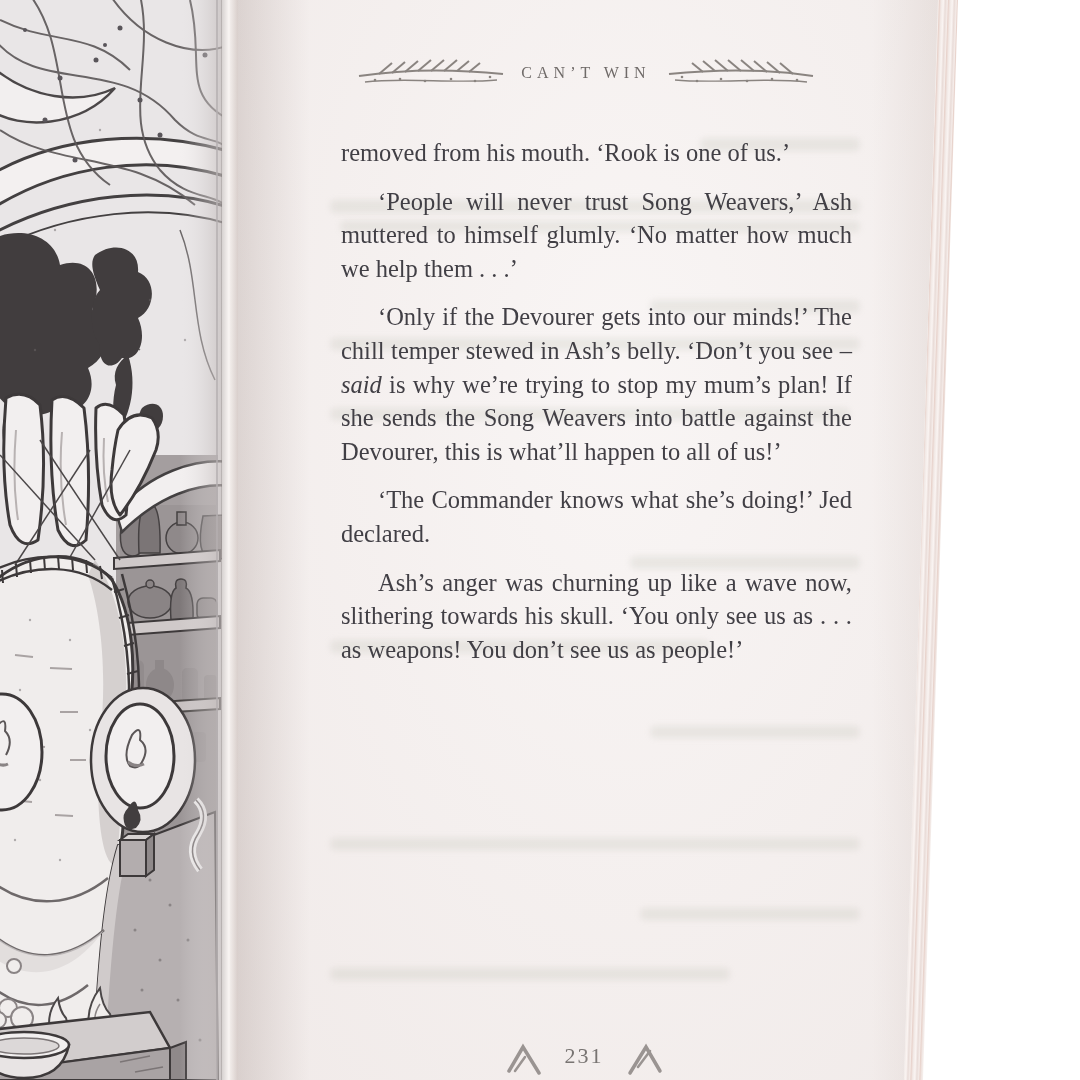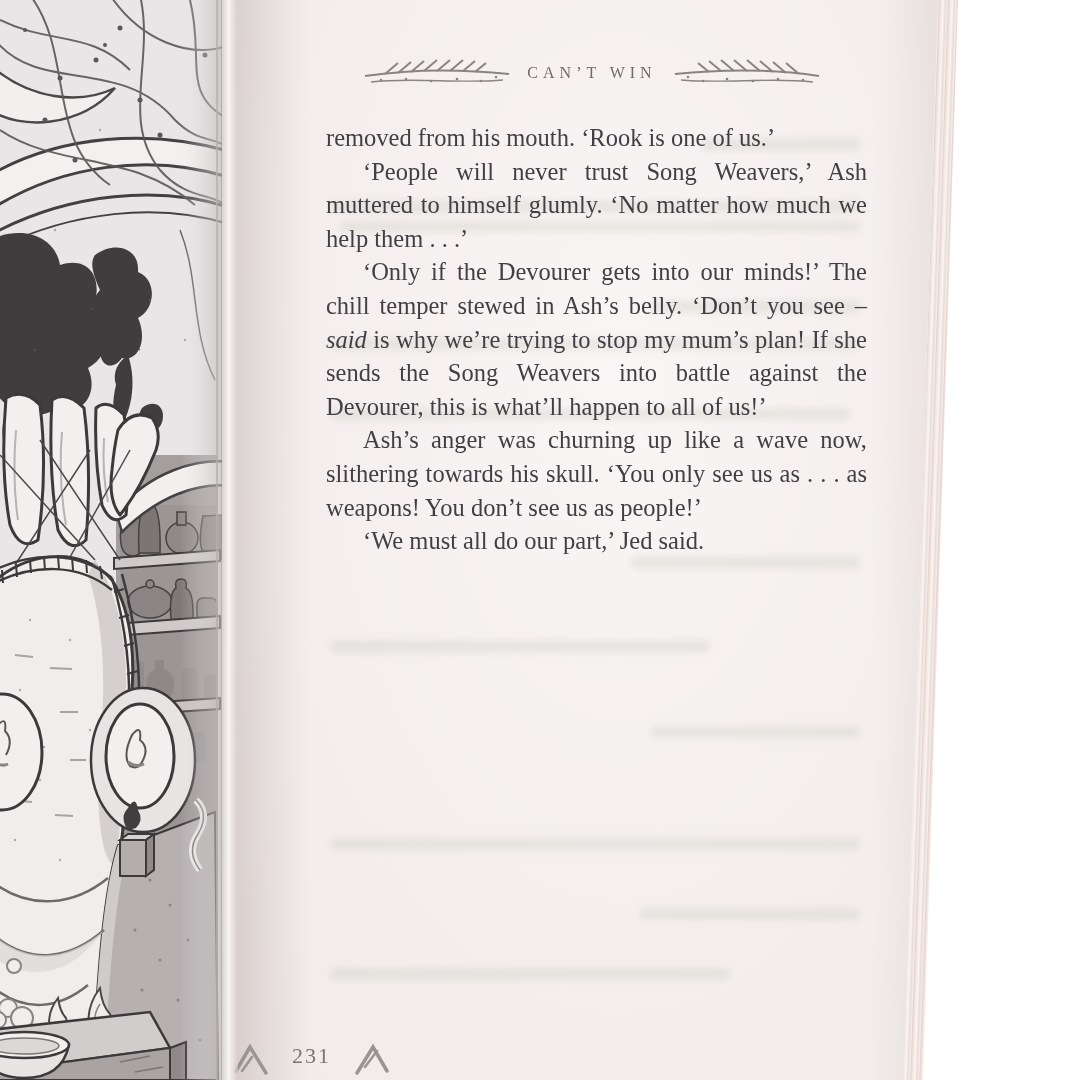--- a/index.html
+++ b/index.html
@@ -24,40 +24,40 @@
     background:linear-gradient(to left, rgba(205,190,184,0.35), rgba(205,190,184,0));}
   .right-page .sheen{position:absolute;inset:0;
     background:radial-gradient(ellipse at 55% 35%, rgba(255,255,255,0.30), rgba(212,200,196,0.14) 90%);}
 
   .edge-stack{position:absolute;left:230px;top:0;width:732px;height:1080px;z-index:2;
     clip-path:polygon(708px 0, 728px 0, 693px 1080px, 674px 1080px);
     background:repeating-linear-gradient(92deg,
       #f2eae7 0px, #faf4f2 2px, #e9dcd8 4px, #f5ece9 6px, #e8d3cc 7px, #f3ebe8 9px);}
 
   
-  .running-head{position:absolute;left:8px;top:56px;width:708px;display:flex;
+  .running-head{position:absolute;left:2px;top:56px;width:708px;display:flex;
     align-items:center;justify-content:center;gap:14px;}
   .running-head .title{font-size:16px;letter-spacing:5px;color:#6f6a68;white-space:nowrap;}
   .flourish{width:152px;height:34px;flex:0 0 auto;}
   .flourish.mirror{transform:scaleX(-1);}
 
   
   .body-text{position:absolute;left:96px;top:121px;width:541px;color:#413f45;
     font-size:24.5px;line-height:33.6px;}
-  .para{margin:0;text-align:justify;}
+  .para{margin:15px;text-align:justify;}
   .para.ind{text-indent:37px;}
   .it{font-style:italic;}
 
   
   .ghost{position:absolute;border-radius:6px;background:rgba(148,158,138,0.14);
     filter:blur(3px);pointer-events:none;}
 
   
   .footer{position:absolute;left:0;top:1031px;width:708px;display:flex;
-    align-items:flex-start;gap:18px;}
+    align-items:flex-start;justify-content:center;gap:18px;}
   .folio{font-size:22px;letter-spacing:2px;color:#787472;line-height:1;padding-top:14px;}
   .chev{width:44px;height:46px;flex:0 0 auto;}
 </style>
 </head>
 <body>
 
 <div class="photo">
 
   <div class="left-page">
     <svg width="230" height="1080" viewBox="0 0 230 1080" role="img" aria-label="Black-and-white illustration: a pale creature with dark inky hair beneath cobweb strings, shelves of potion bottles, two glass orbs reflecting a candle flame, a candle on a block, and a table with a bowl and small flames">
@@ -348,22 +348,22 @@
           <circle cx="120" cy="25" r="1.3"></circle>
             <circle cx="135" cy="21" r="1.3"></circle>
         </g>
       </svg>
     </div>
 
     <div class="body-text">
         <p class="para"><span>removed from his mouth. ‘Rook is one of us.’</span></p>
         <p class="para ind"><span>‘People will never trust Song Weavers,’ Ash muttered to himself glumly. ‘No matter how much we help them . . .’</span></p>
         <p class="para ind"><span>‘Only if the Devourer gets into our minds!’ The chill temper stewed in Ash’s belly. ‘Don’t you see – </span><span class="it">said</span><span> is why we’re trying to stop my mum’s plan! If she sends the Song Weavers into battle against the Devourer, this is what’ll happen to all of us!’</span></p>
+        <p class="para ind"><span>‘The Commander knows what she’s doing!’ Jed declared.</span></p>
         <p class="para ind"><span>Ash’s anger was churning up like a wave now, slithering towards his skull. ‘You only see us as . . . as weapons! You don’t see us as people!’</span></p>
-        <p class="para ind"><span>‘We must all do our part,’ Jed said.</span></p>
       </div>
 
     <div class="footer">
       <svg class="chev" viewBox="0 0 44 46">
         <g fill="none" stroke="#9a9492" stroke-width="3.5" stroke-linecap="round">
           <path d="M6,40 L20,16 L36,42"></path>
           <path d="M12,40 L22,26" stroke-width="2.5"></path>
         </g>
       </svg>
       <span class="folio">231</span>

